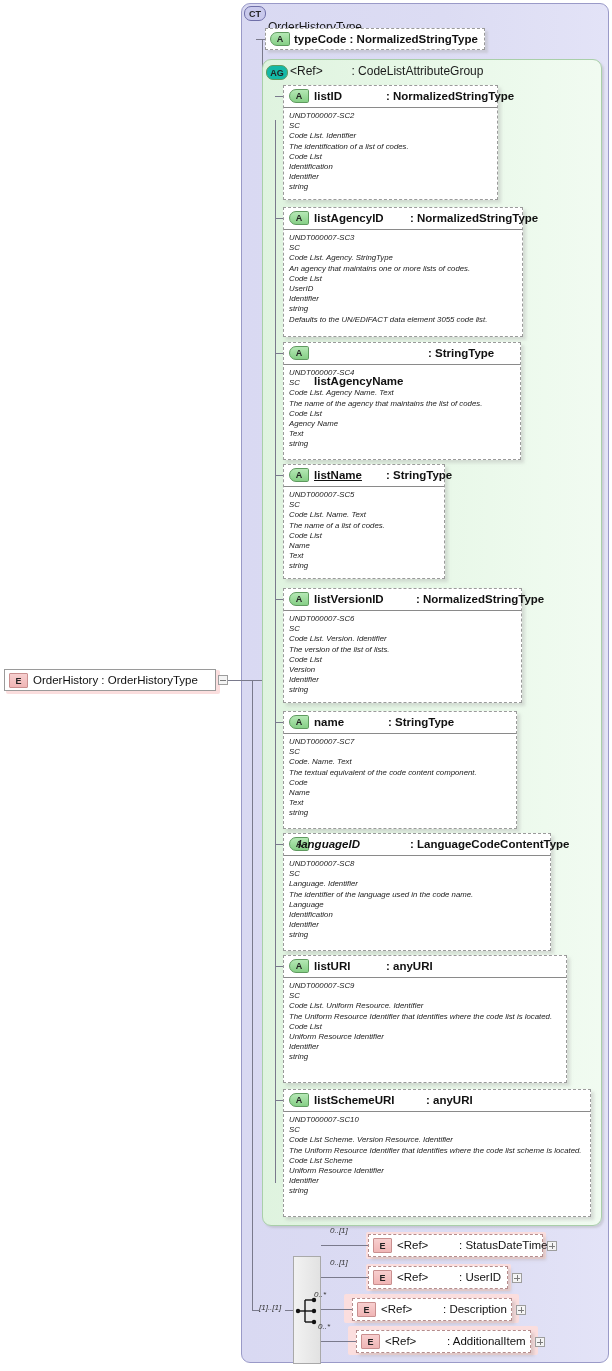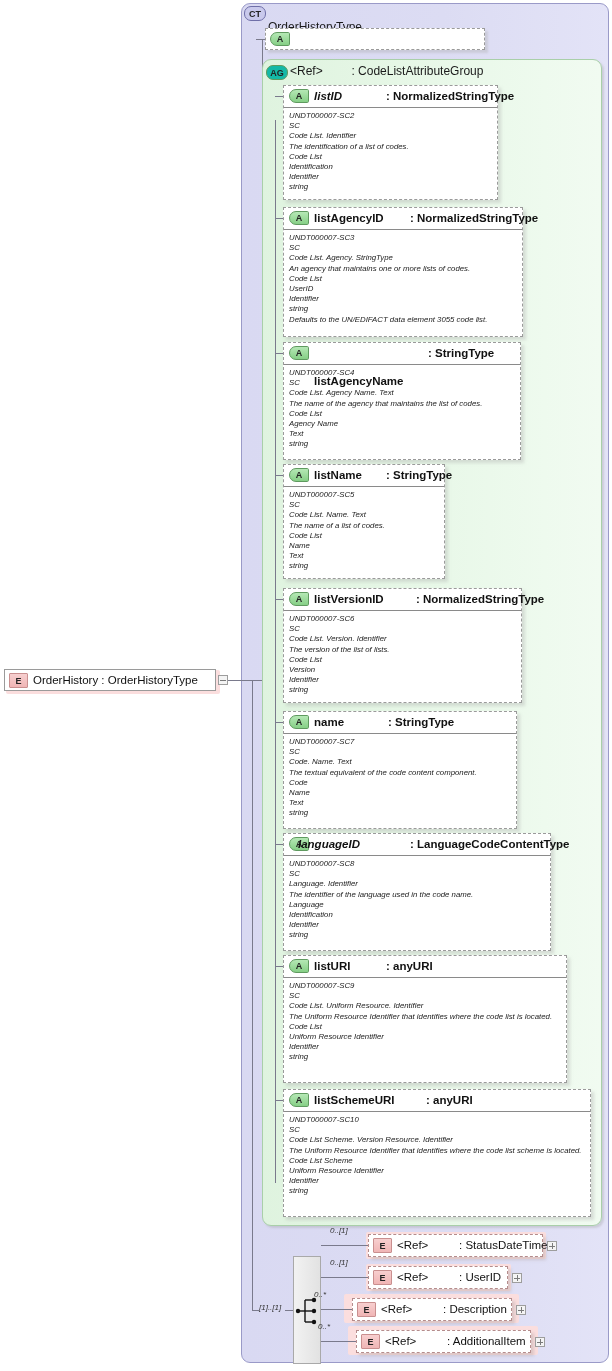--- a/index.html
+++ b/index.html
@@ -253,40 +253,41 @@
   <div class="root-box">
     <div class="badge badge-e" style="left:4px;top:3px;">E</div>
     <div class="lbl">OrderHistory : OrderHistoryType</div>
   </div>
   <div class="minus"></div>
 
   <div class="ln ln-h" style="left:228px;top:680px;width:34px;"></div>
 
   <div class="attr-simple" style="left:265px;top:28px;width:220px;height:22px;">
     <div class="badge badge-a" style="left:4px;top:3px;">A</div>
+    <div class="hdr" style="position:absolute;left:28px;top:4px;">typeCode : NormalizedStringType</div>
   </div>
 
   <div class="ln ln-v" style="left:262px;top:39px;height:42px;"></div>
   <div class="ln ln-h" style="left:256px;top:39px;width:9px;"></div>
 
   <div class="ag-box"></div>
   <div class="badge badge-ag">AG</div>
   <div class="ag-title">
     <span>&lt;Ref&gt;</span>
     <span style="display:inline-block;width:22px;"></span>
     <span>: CodeListAttributeGroup</span>
   </div>
 
   <div class="ln ln-v" style="left:275px;top:120px;height:1063px;"></div>
 
   <div id="attr-layer">
       <div class="attr-box" style="left: 283px; top: 85px; width: 215px; height: 115px;">
         <div class="attr-hdr">
           <div class="badge badge-a" style="left: 5px; top: 3px;">A</div>
-          <div class="nm" style="left: 30px; font-style: italic;">listID</div>
+          <div class="nm" style="left: 30px;">listID</div>
           <div class="ty" style="left: 102px;">: NormalizedStringType</div>
         </div>
         <div class="attr-body">
           <div>UNDT000007-SC2</div>
           <div>SC</div>
           <div>Code List. Identifier</div>
           <div>The identification of a list of codes.</div>
           <div>Code List</div>
           <div>Identification</div>
           <div>Identifier</div>
@@ -327,21 +328,21 @@
           <div>Code List</div>
           <div>Agency Name</div>
           <div>Text</div>
           <div>string</div>
         </div>
       </div>
       <div class="ln ln-h" style="left: 275px; top: 353px; width: 8px;"></div>
       <div class="attr-box" style="left: 283px; top: 464px; width: 162px; height: 115px;">
         <div class="attr-hdr">
           <div class="badge badge-a" style="left: 5px; top: 3px;">A</div>
-          <div class="nm" style="left: 30px;">listName</div>
+          <div class="nm" style="left: 30px; text-decoration: underline;">listName</div>
           <div class="ty" style="left: 102px;">: StringType</div>
         </div>
         <div class="attr-body">
           <div>UNDT000007-SC5</div>
           <div>SC</div>
           <div>Code List. Name. Text</div>
           <div>The name of a list of codes.</div>
           <div>Code List</div>
           <div>Name</div>
           <div>Text</div>

